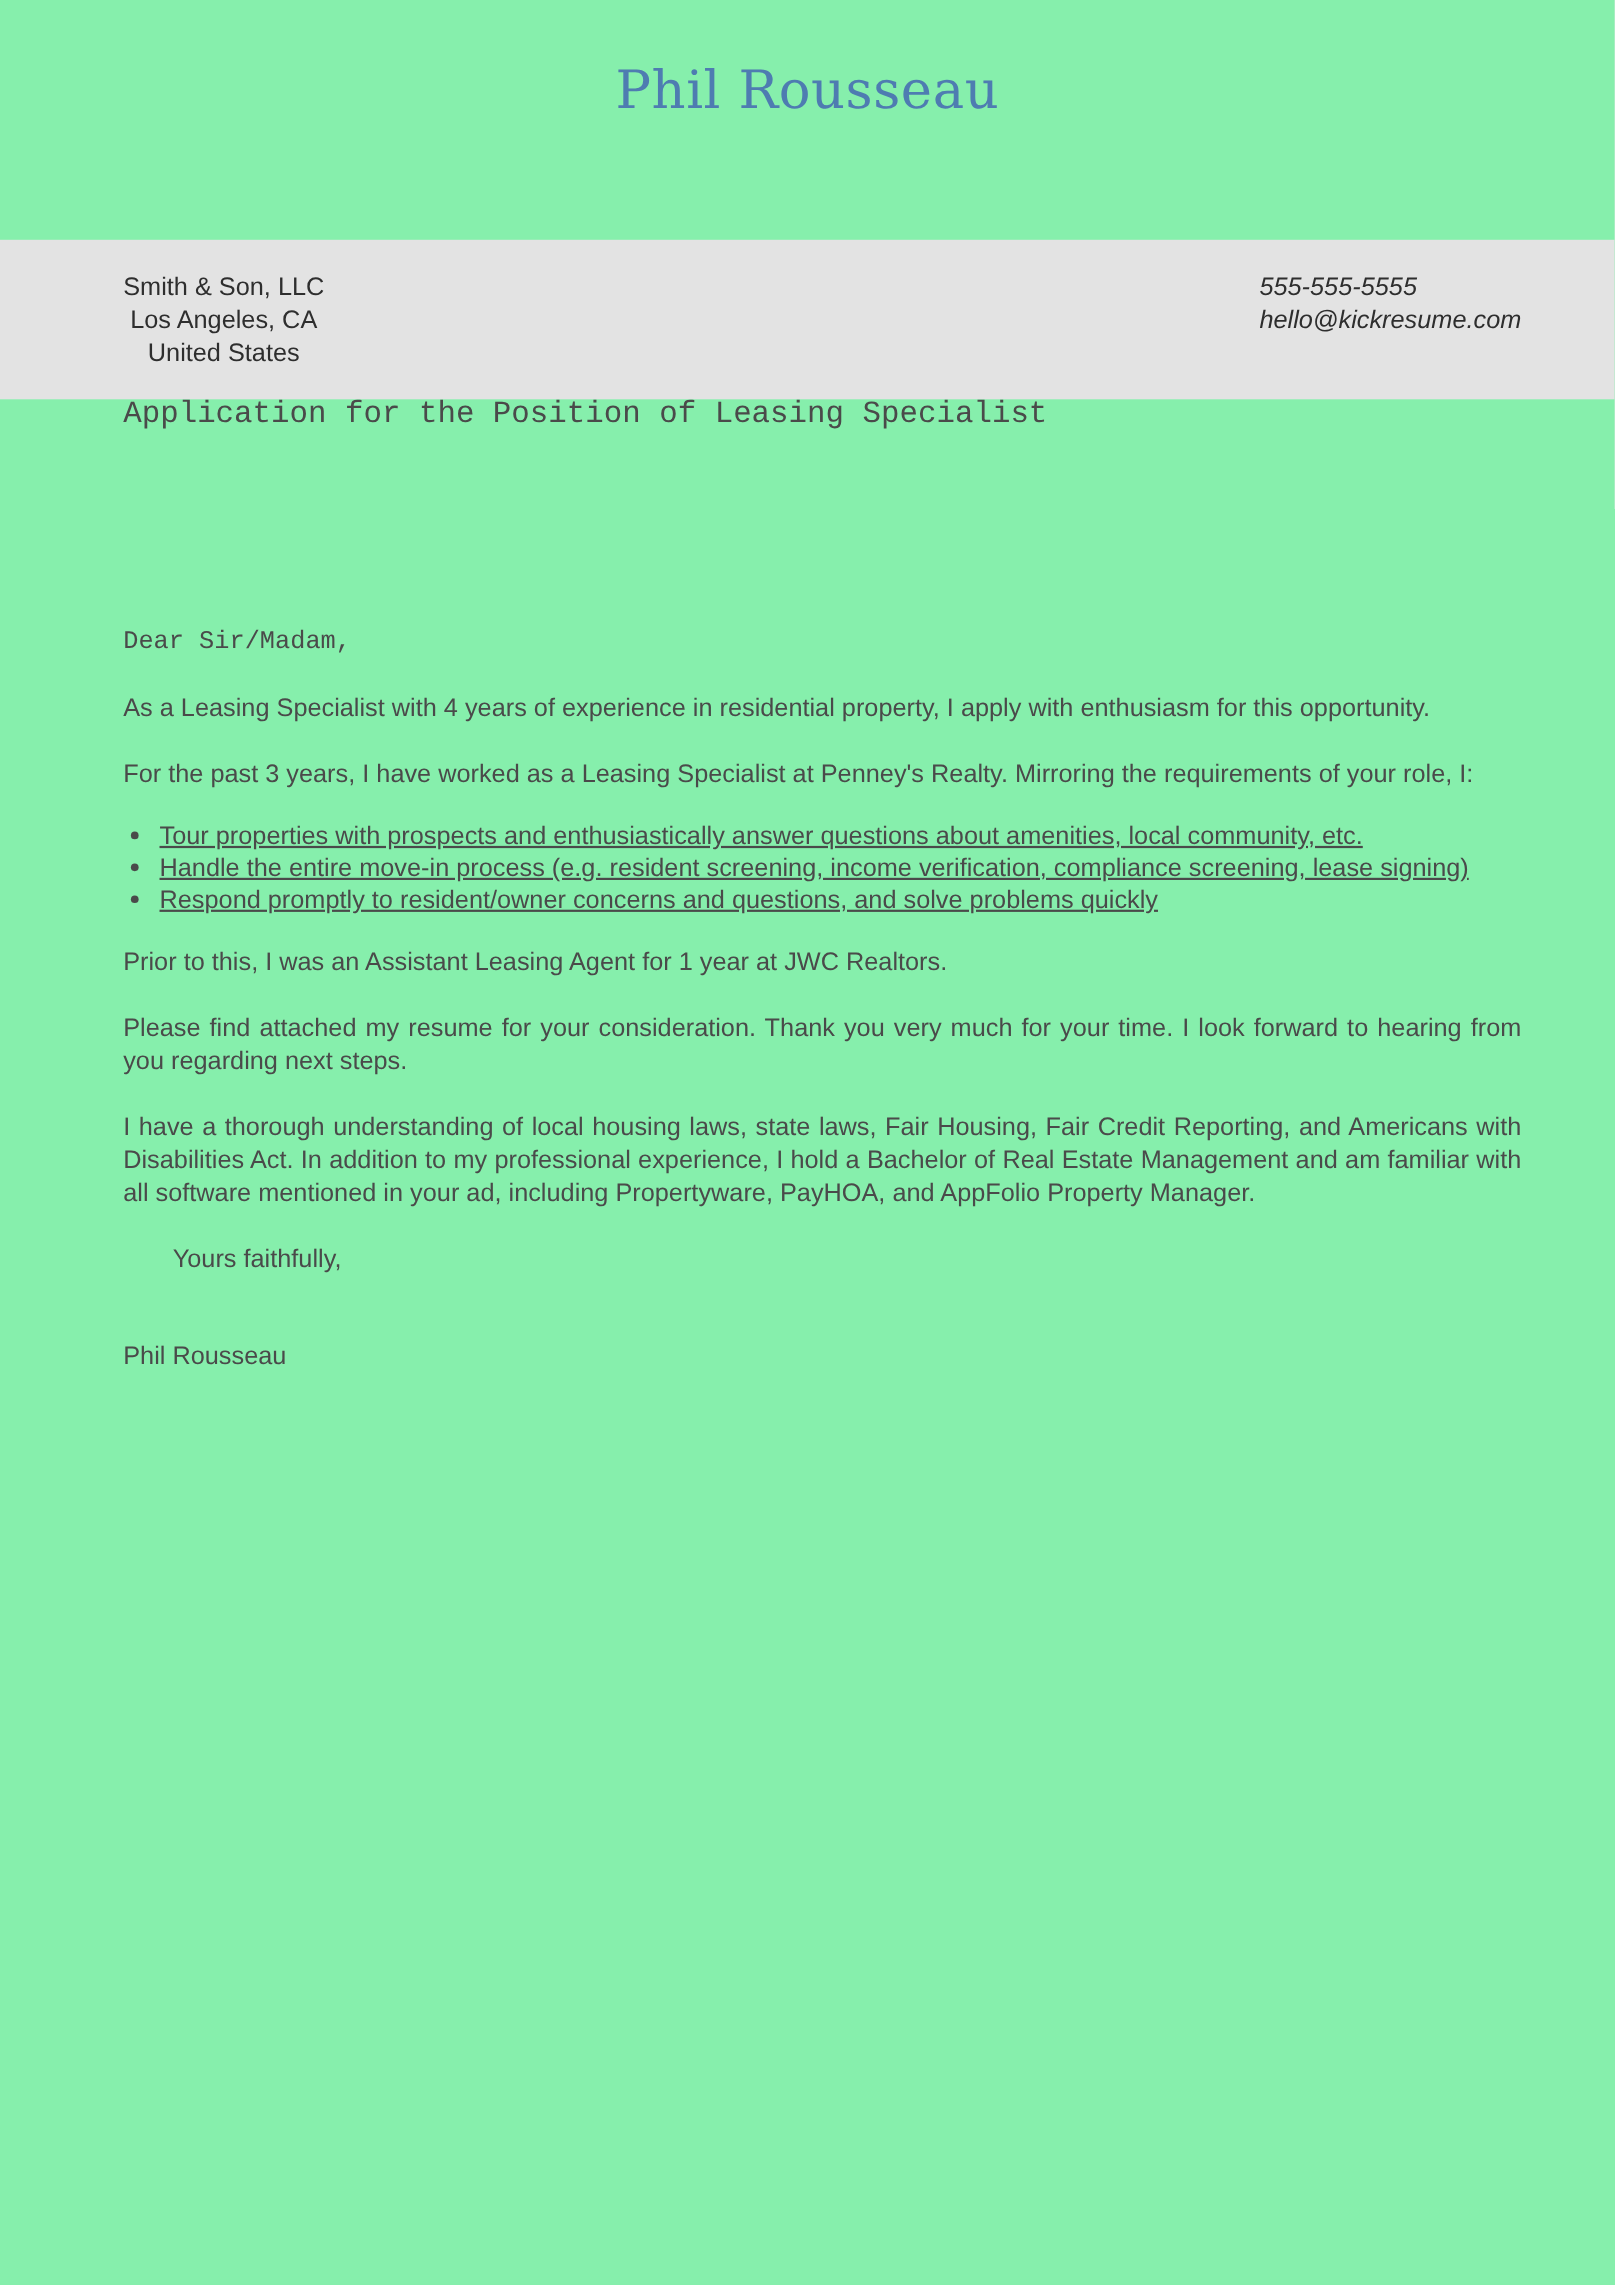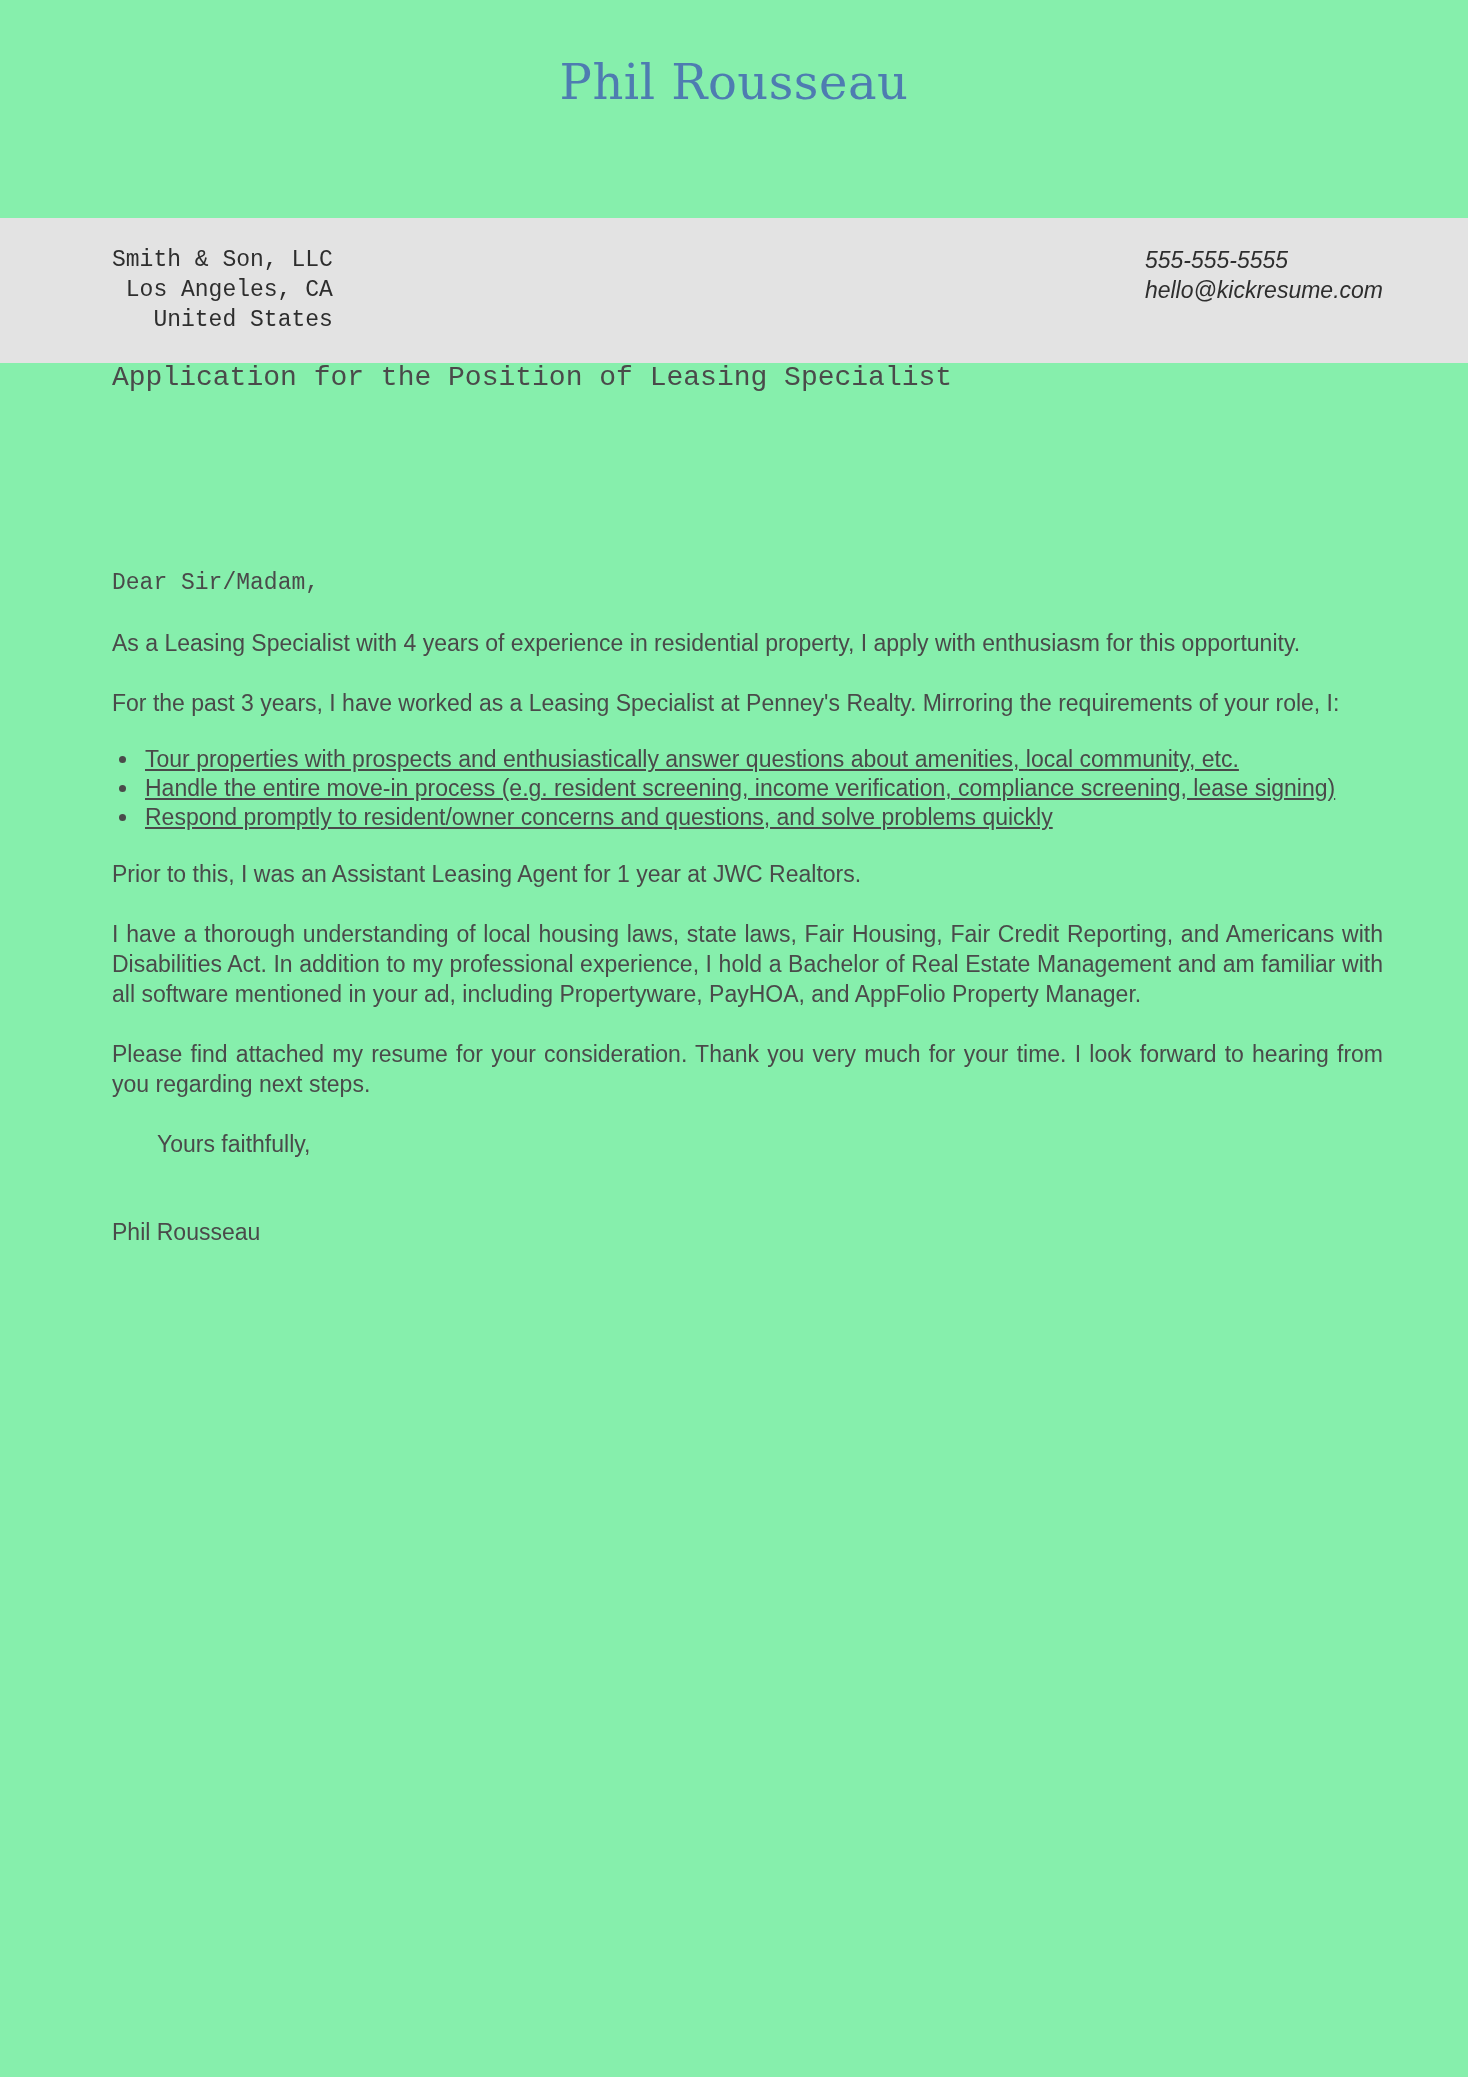--- a/index.html
+++ b/index.html
@@ -31,21 +31,21 @@
     width: 100%;
     background: #e3e3e3;
     display: flex;
     justify-content: space-between;
     align-items: flex-start;
     padding: 27px 85px 28px 112px;
     font-size: 23px;
     line-height: 30px;
     color: #2e2e2e;
   }
-  .band-left { text-align: right; font-family: Liberation Mono, monospace; }
+  .band-left { text-align: center; }
   .band-right { text-align: left; font-style: italic; }
   
   .letter {
     padding: 0 85px 0 112px;
   }
   .date-line {
     margin-top: 84px;
     font-size: 22px;
     line-height: 30px;
     font-weight: 700;
@@ -136,22 +136,22 @@
         <span>Handle the entire move-in process (e.g. resident screening, income verification, compliance screening, lease signing)</span>
       </li>
       <li>
         <span class="bullet-dot"></span>
         <span>Respond promptly to resident/owner concerns and questions, and solve problems quickly</span>
       </li>
     </ul>
 
     <p>Prior to this, I was an Assistant Leasing Agent for 1 year at JWC Realtors.</p>
 
+    <p>Please find attached my resume for your consideration. Thank you very much for your time. I look forward to hearing from you regarding next steps.</p>
+
     <p>I have a thorough understanding of local housing laws, state laws, Fair Housing, Fair Credit Reporting, and Americans with Disabilities Act. In addition to my professional experience, I hold a Bachelor of Real Estate Management and am familiar with all software mentioned in your ad, including Propertyware, PayHOA, and AppFolio Property Manager.</p>
-
-    <p>Please find attached my resume for your consideration. Thank you very much for your time. I look forward to hearing from you regarding next steps.</p>
 
     <p class="closing no-justify">Yours faithfully,</p>
 
     <div class="signature">Phil Rousseau</div>
 
   </div>
 </div>
 
 </body></html>

